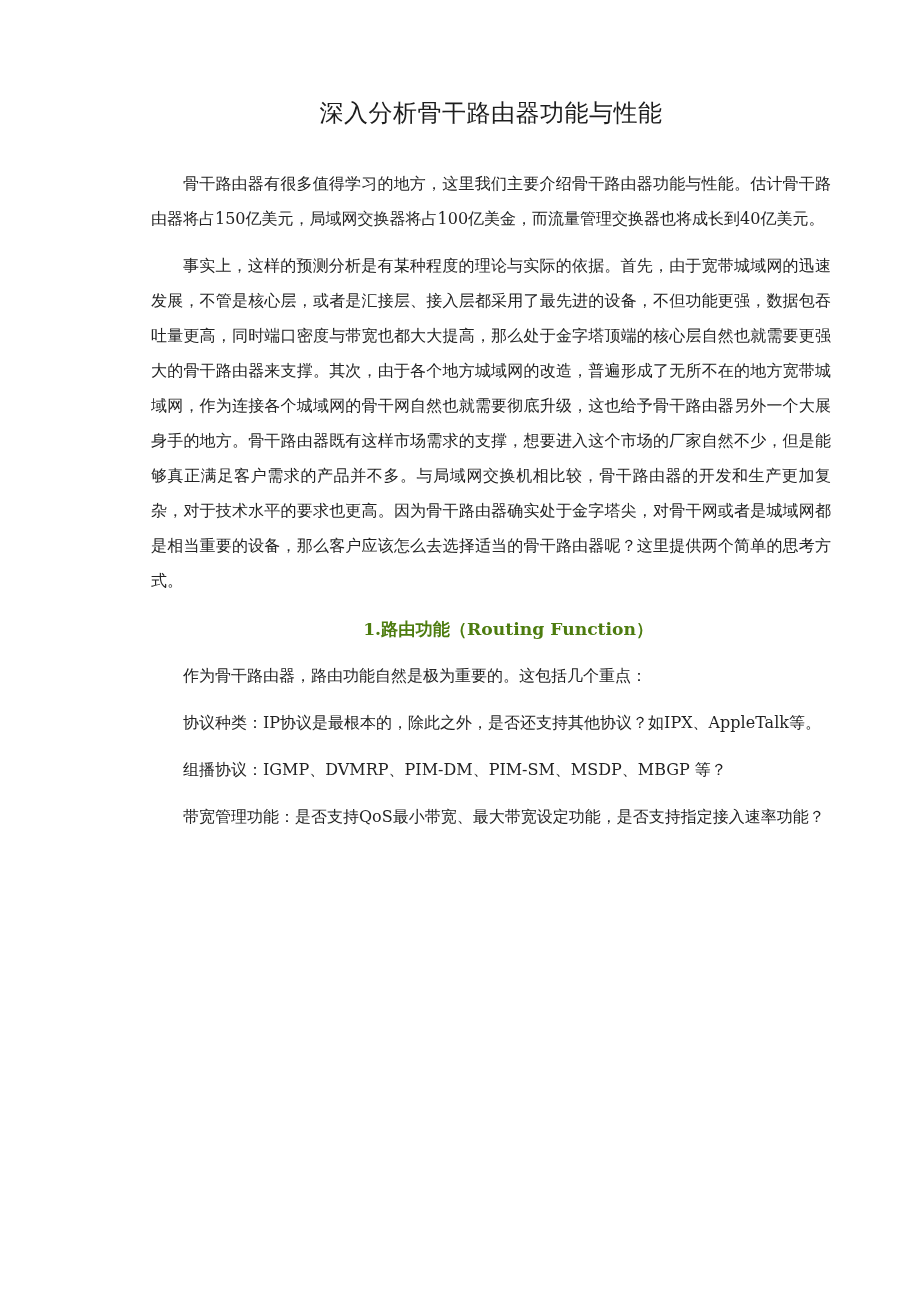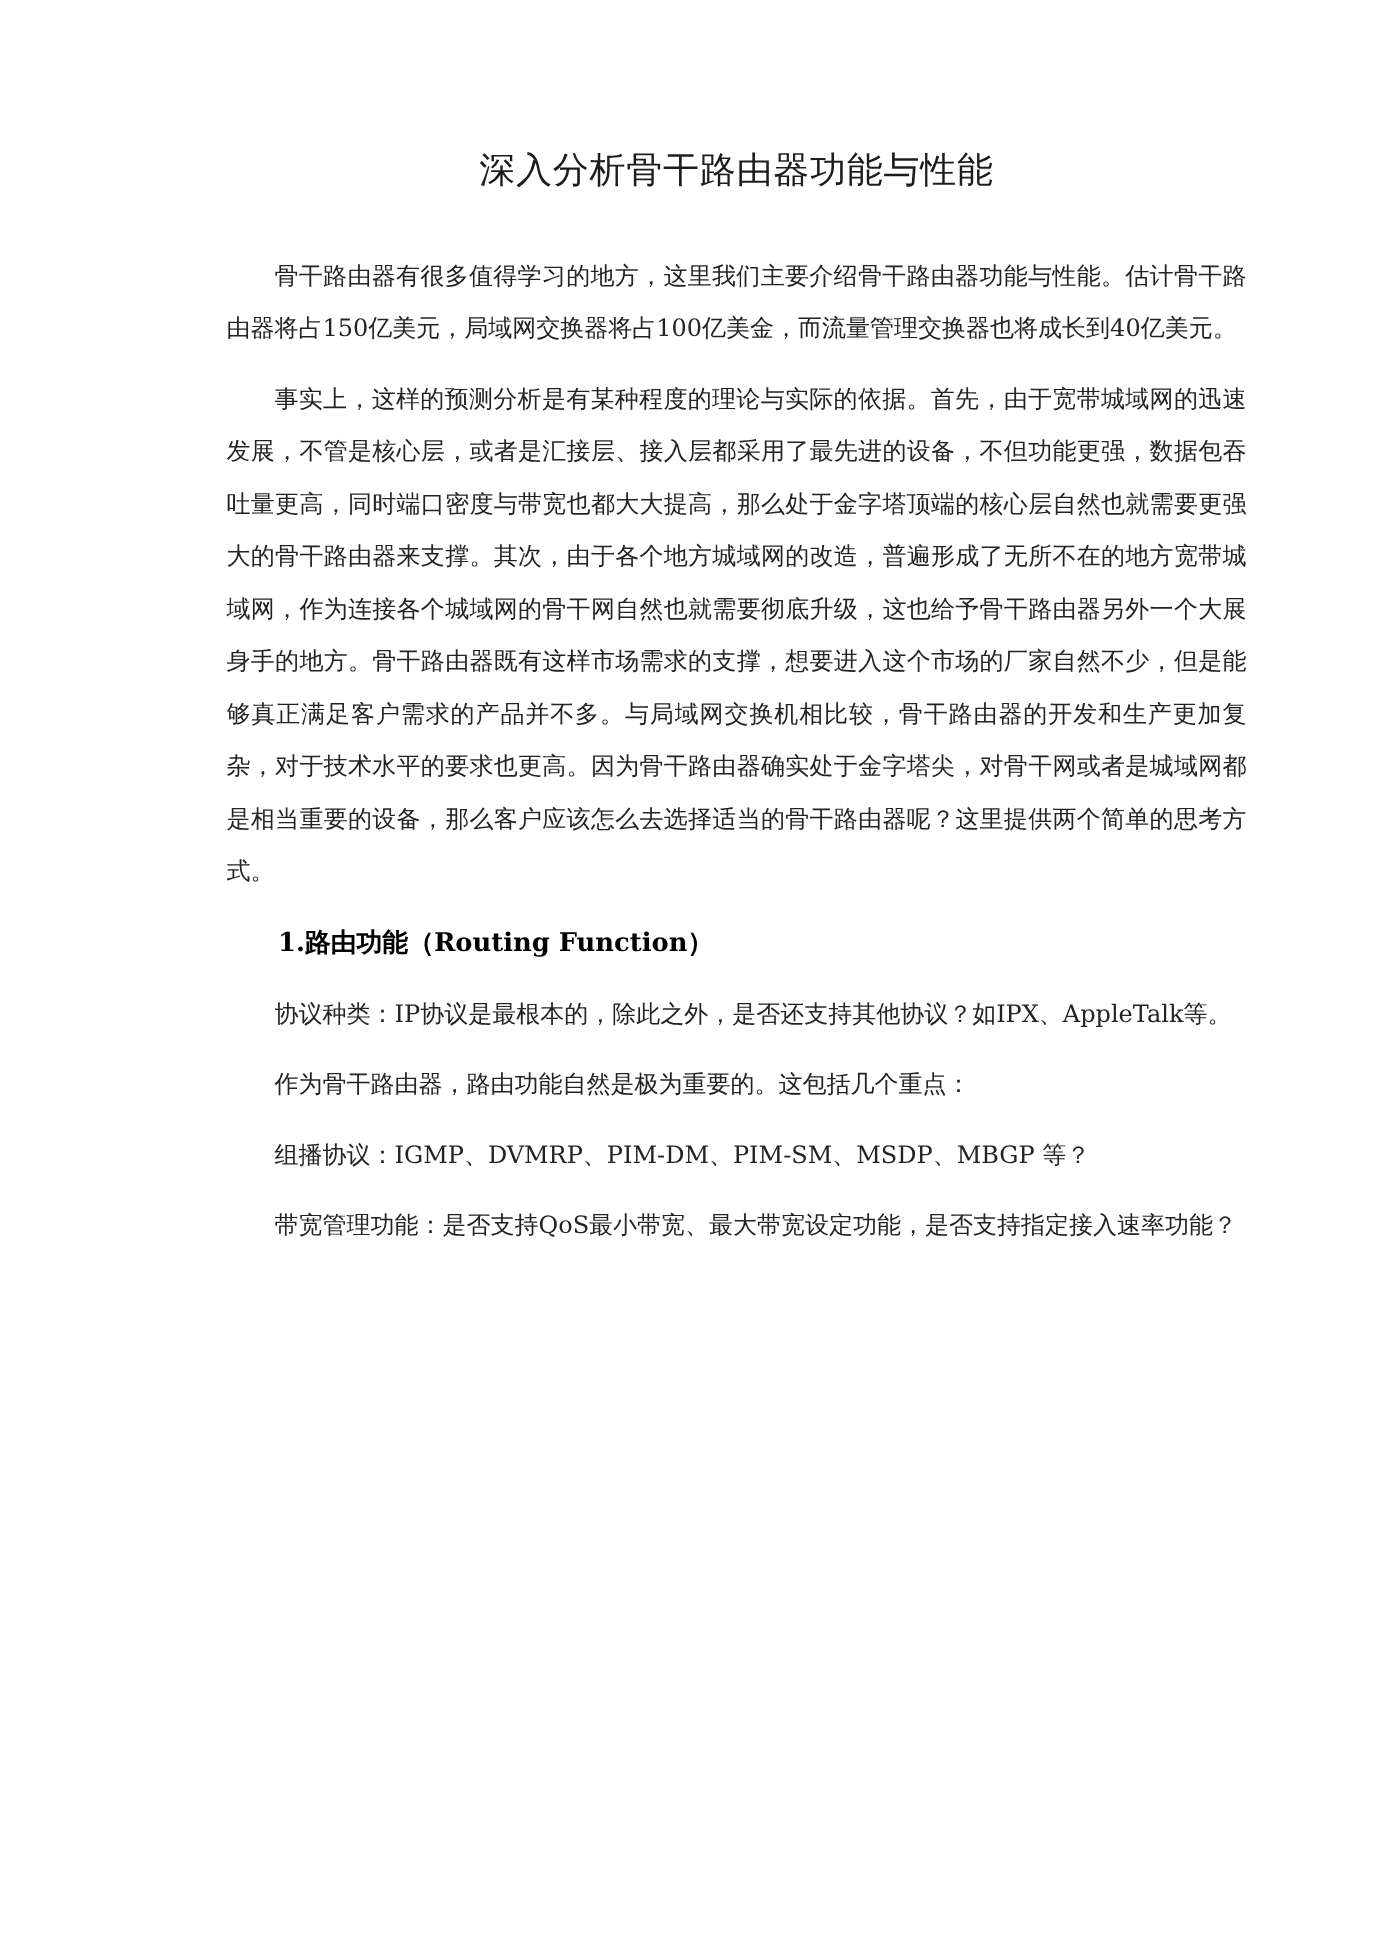--- a/index.html
+++ b/index.html
@@ -56,45 +56,46 @@
   .para + .para {
     margin-top: 12px;
   }
   .section-heading {
     font-size: 17.2px;
     line-height: 35px;
     font-weight: bold;
     text-indent: 2em;
     margin: 0;
     margin-top: 14px;
-    color: #000000;
+    color: #4d7c0f;
     font-family: "DejaVu Serif", "Liberation Serif", serif;
+    text-align: center;
   }
   .section-heading + .para {
     margin-top: 11px;
   }
 </style>
 </head>
 <body>
 
 <div class="page">
   <div class="content">
 
     <h1 class="doc-title">深入分析骨干路由器功能与性能</h1>
 
     <p class="para first">骨干路由器有很多值得学习的地方，这里我们主要介绍骨干路由器功能与性能。估计骨干路由器将占150亿美元，局域网交换器将占100亿美金，而流量管理交换器也将成长到40亿美元。</p>
 
 
     <p class="para">事实上，这样的预测分析是有某种程度的理论与实际的依据。首先，由于宽带城域网的迅速发展，不管是核心层，或者是汇接层、接入层都采用了最先进的设备，不但功能更强，数据包吞吐量更高，同时端口密度与带宽也都大大提高，那么处于金字塔顶端的核心层自然也就需要更强大的骨干路由器来支撑。其次，由于各个地方城域网的改造，普遍形成了无所不在的地方宽带城域网，作为连接各个城域网的骨干网自然也就需要彻底升级，这也给予骨干路由器另外一个大展身手的地方。骨干路由器既有这样市场需求的支撑，想要进入这个市场的厂家自然不少，但是能够真正满足客户需求的产品并不多。与局域网交换机相比较，骨干路由器的开发和生产更加复杂，对于技术水平的要求也更高。因为骨干路由器确实处于金字塔尖，对骨干网或者是城域网都是相当重要的设备，那么客户应该怎么去选择适当的骨干路由器呢？这里提供两个简单的思考方式。</p>
 
     <p class="section-heading">1.路由功能（Routing Function）</p>
 
+    <p class="para">作为骨干路由器，路由功能自然是极为重要的。这包括几个重点：</p>
+
     <p class="para">协议种类：IP协议是最根本的，除此之外，是否还支持其他协议？如IPX、AppleTalk等。</p>
-
-    <p class="para">作为骨干路由器，路由功能自然是极为重要的。这包括几个重点：</p>
 
 
     <p class="para">组播协议：IGMP、DVMRP、PIM-DM、PIM-SM、MSDP、MBGP 等？</p>
 
 
     <p class="para">带宽管理功能：是否支持QoS最小带宽、最大带宽设定功能，是否支持指定接入速率功能？</p>
 
   </div>
 </div>
 

